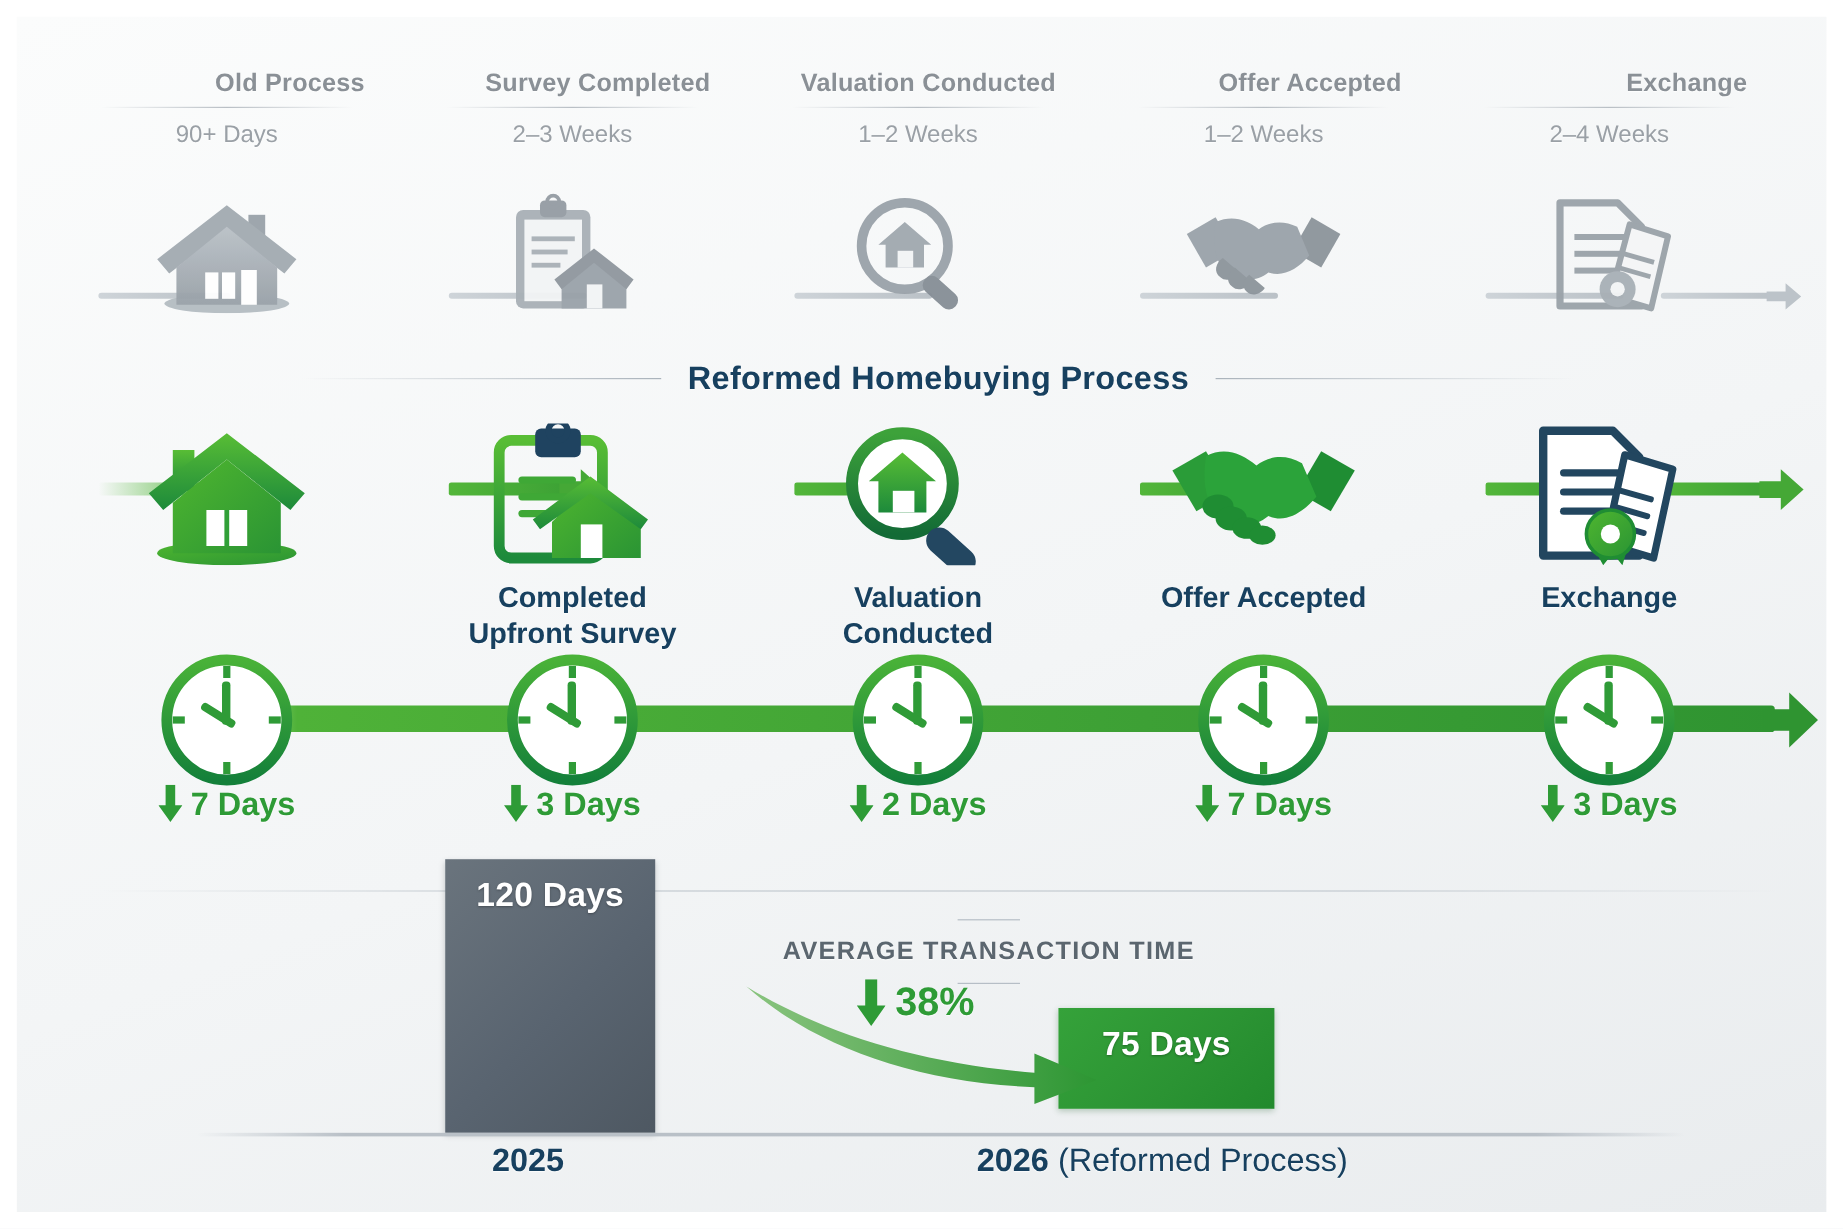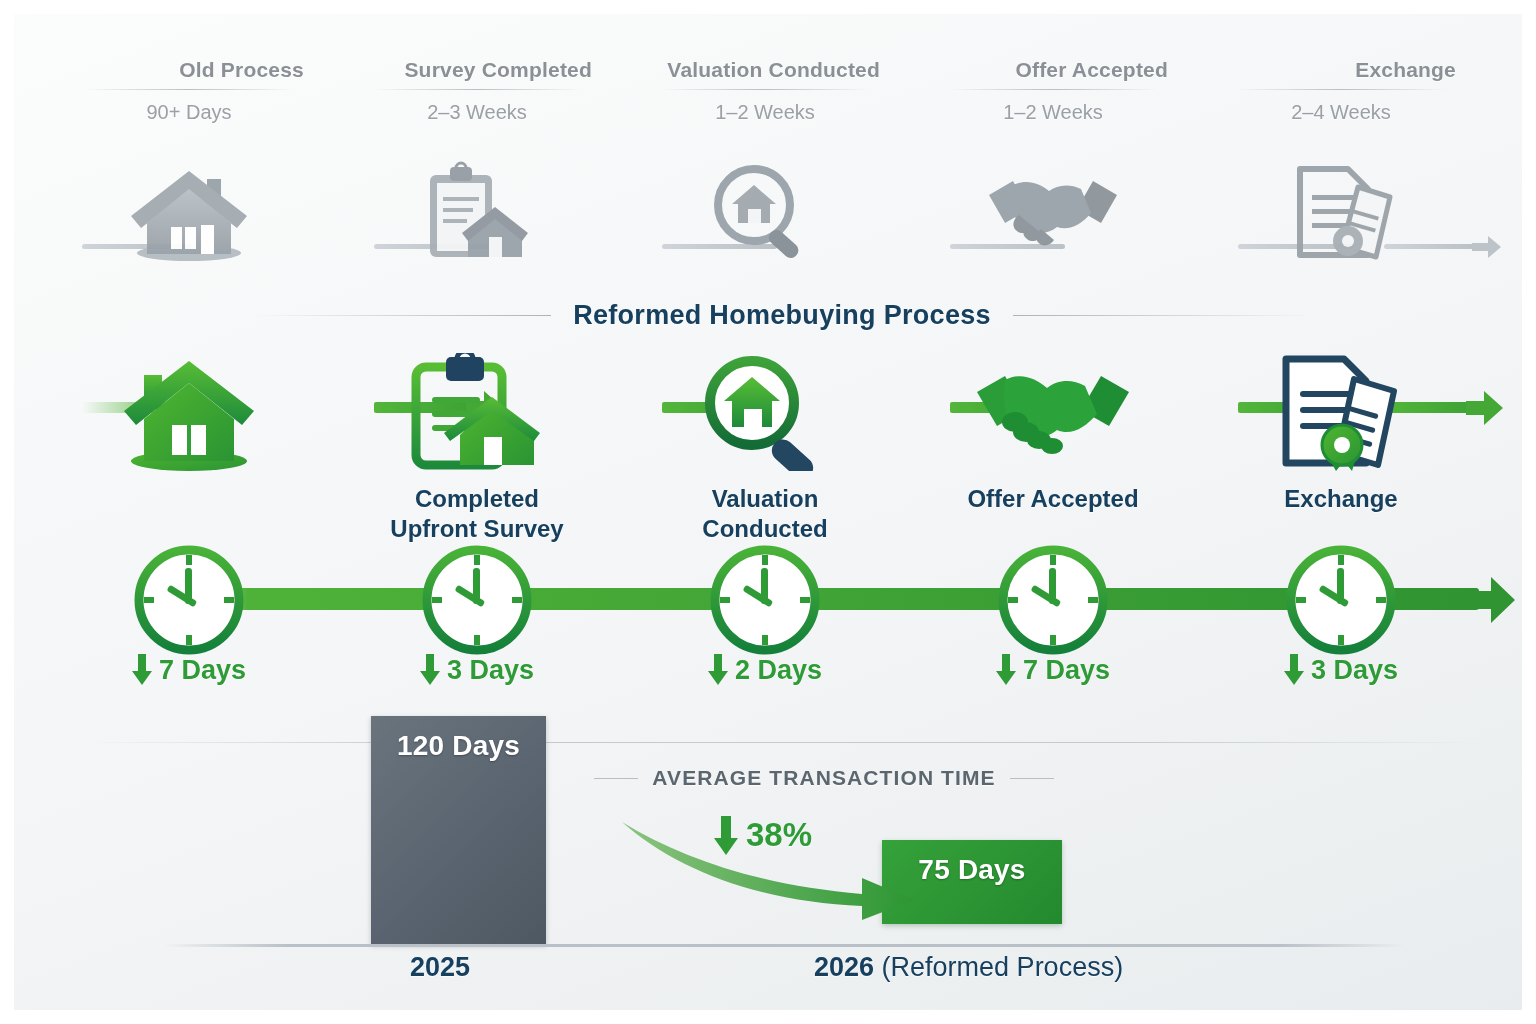--- a/index.html
+++ b/index.html
@@ -81,21 +81,21 @@
   .bar-new{left:808px;top:136px;width:180px;height:84px;
     background:linear-gradient(135deg,#35a23a 0%,#2b9333 60%,#228a2d 100%);
     box-shadow:0 2px 5px rgba(30,90,40,.28);}
   .bar-label{position:absolute;left:0;right:0;top:14px;text-align:center;color:#fff;
     font-size:28px;font-weight:bold;letter-spacing:.2px;text-shadow:0 1px 2px rgba(0,0,0,.3);}
   .bar-baseline{position:absolute;left:90px;top:240px;width:1240px;height:3px;
     background:linear-gradient(90deg,rgba(170,178,186,0),#b9c0c7 10%,#b9c0c7 90%,rgba(170,178,186,0));}
   .axis-label{position:absolute;top:248px;font-size:27px;font-weight:bold;color:#17405f;
     text-shadow:0 1px 1px rgba(255,255,255,.8);white-space:nowrap;}
   .axis-label .sub{font-weight:normal;}
-  .avg-wrap{position:absolute;left:520px;top:62px;width:460px;display:flex;align-items:center;justify-content:center;gap:14px;}
+  .avg-wrap{position:absolute;left:520px;top:62px;width:460px;display:flex;align-items:center;justify-content:center;gap:14px;flex-direction:column;}
   .avg-line{height:1px;width:52px;background:#b6bec6;}
   .avg-text{font-size:21px;font-weight:bold;color:#5b666f;letter-spacing:1.1px;white-space:nowrap;
     text-shadow:0 1px 1px rgba(255,255,255,.85);}
   .pct-wrap{position:absolute;left:640px;top:112px;display:flex;gap:8px;}
   .pct-text{font-size:33px;font-weight:bold;color:#2e9b36;text-shadow:0 1px 1px rgba(255,255,255,.8);}
   .curve{position:absolute;left:540px;top:108px;}
 </style>
 </head>
 <body>
 

